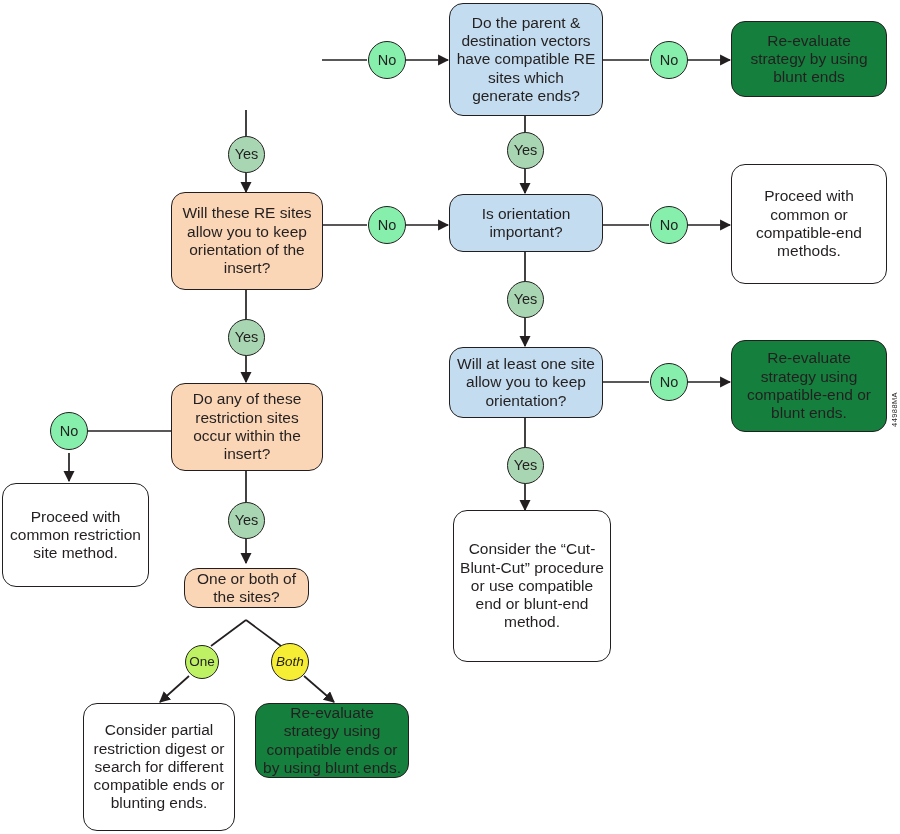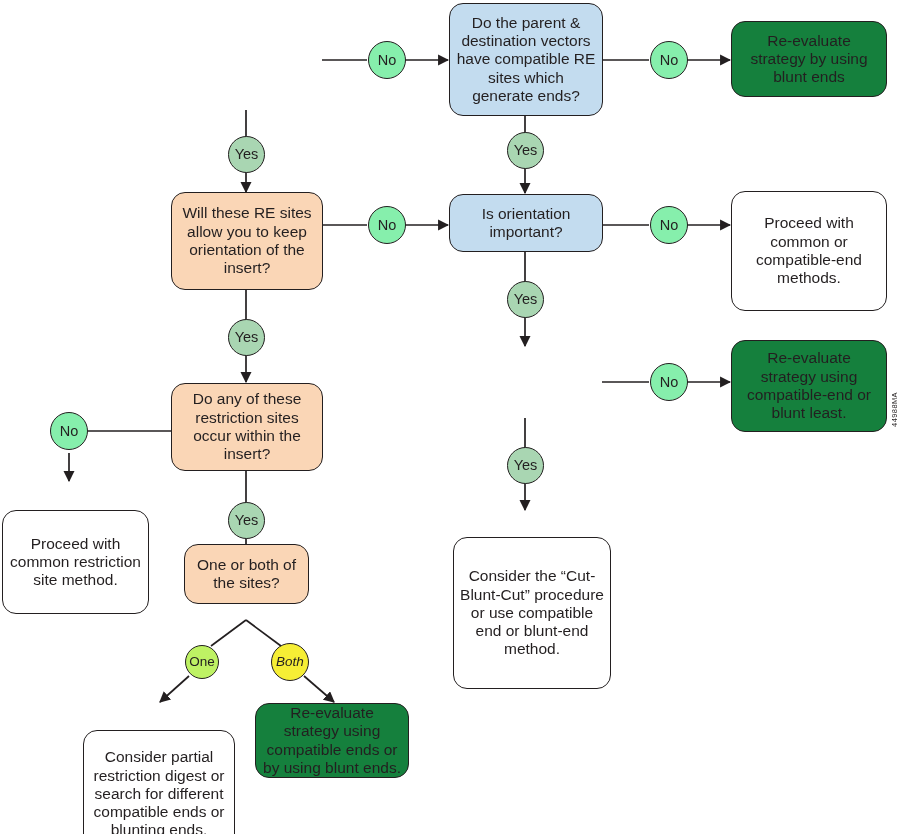--- a/index.html
+++ b/index.html
@@ -36,21 +36,21 @@
     text-align: center;
     line-height: 1.18;
     font-size: 15.5px;
     padding: 4px 6px;
     z-index: 2;
   }
   .node span { display: block; width: 100%; }
   .n-purple { background: #c8c8e2; }
   .n-blue   { background: #c3dcef; }
   .n-peach  { background: #fad6b6; }
-  .n-white  { background: #ffffff; margin-top: 27px; }
+  .n-white  { background: #ffffff; }
   .n-paleblue { background: #15803d; }
 
   .lbl {
     position: absolute;
     box-sizing: border-box;
     border: 1.6px solid #231f20;
     border-radius: 50%;
     display: flex;
     align-items: center;
     justify-content: center;
@@ -151,30 +151,33 @@
   </div>
 
   <div class="node n-white" style="left:731px; top:164px; width:156px; height:120px;">
     <span>Proceed with common or compatible-end methods.</span>
   </div>
 
   <div class="node n-peach" style="left:171px; top:383px; width:152px; height:88px;">
     <span>Do any of these restriction sites occur within the insert?</span>
   </div>
 
+  <div class="node n-blue" style="left:449px; top:347px; width:154px; height:71px;">
+    <span>Will at least one site allow you to keep orientation?</span>
+  </div>
 
   <div class="node n-paleblue" style="left:731px; top:340px; width:156px; height:92px;">
-    <span>Re-evaluate strategy using compatible-end or blunt least.</span>
+    <span>Re-evaluate strategy using compatible-end or blunt ends.</span>
   </div>
 
   <div class="node n-white" style="left:2px; top:483px; width:147px; height:104px;">
     <span>Proceed with common restriction site method.</span>
   </div>
 
-  <div class="node n-peach" style="left:184px; top:544px; width:125px; height:60px;">
+  <div class="node n-peach" style="left:184px; top:568px; width:125px; height:40px;">
     <span>One or both of the sites?</span>
   </div>
 
   <div class="node n-white" style="left:453px; top:510px; width:158px; height:152px;">
     <span>Consider the “Cut-Blunt-Cut” procedure or use compatible end or blunt-end method.</span>
   </div>
 
   <div class="node n-white" style="left:83px; top:703px; width:152px; height:128px;">
     <span>Consider partial restriction digest  or search for different compatible ends or blunting ends.</span>
   </div>

